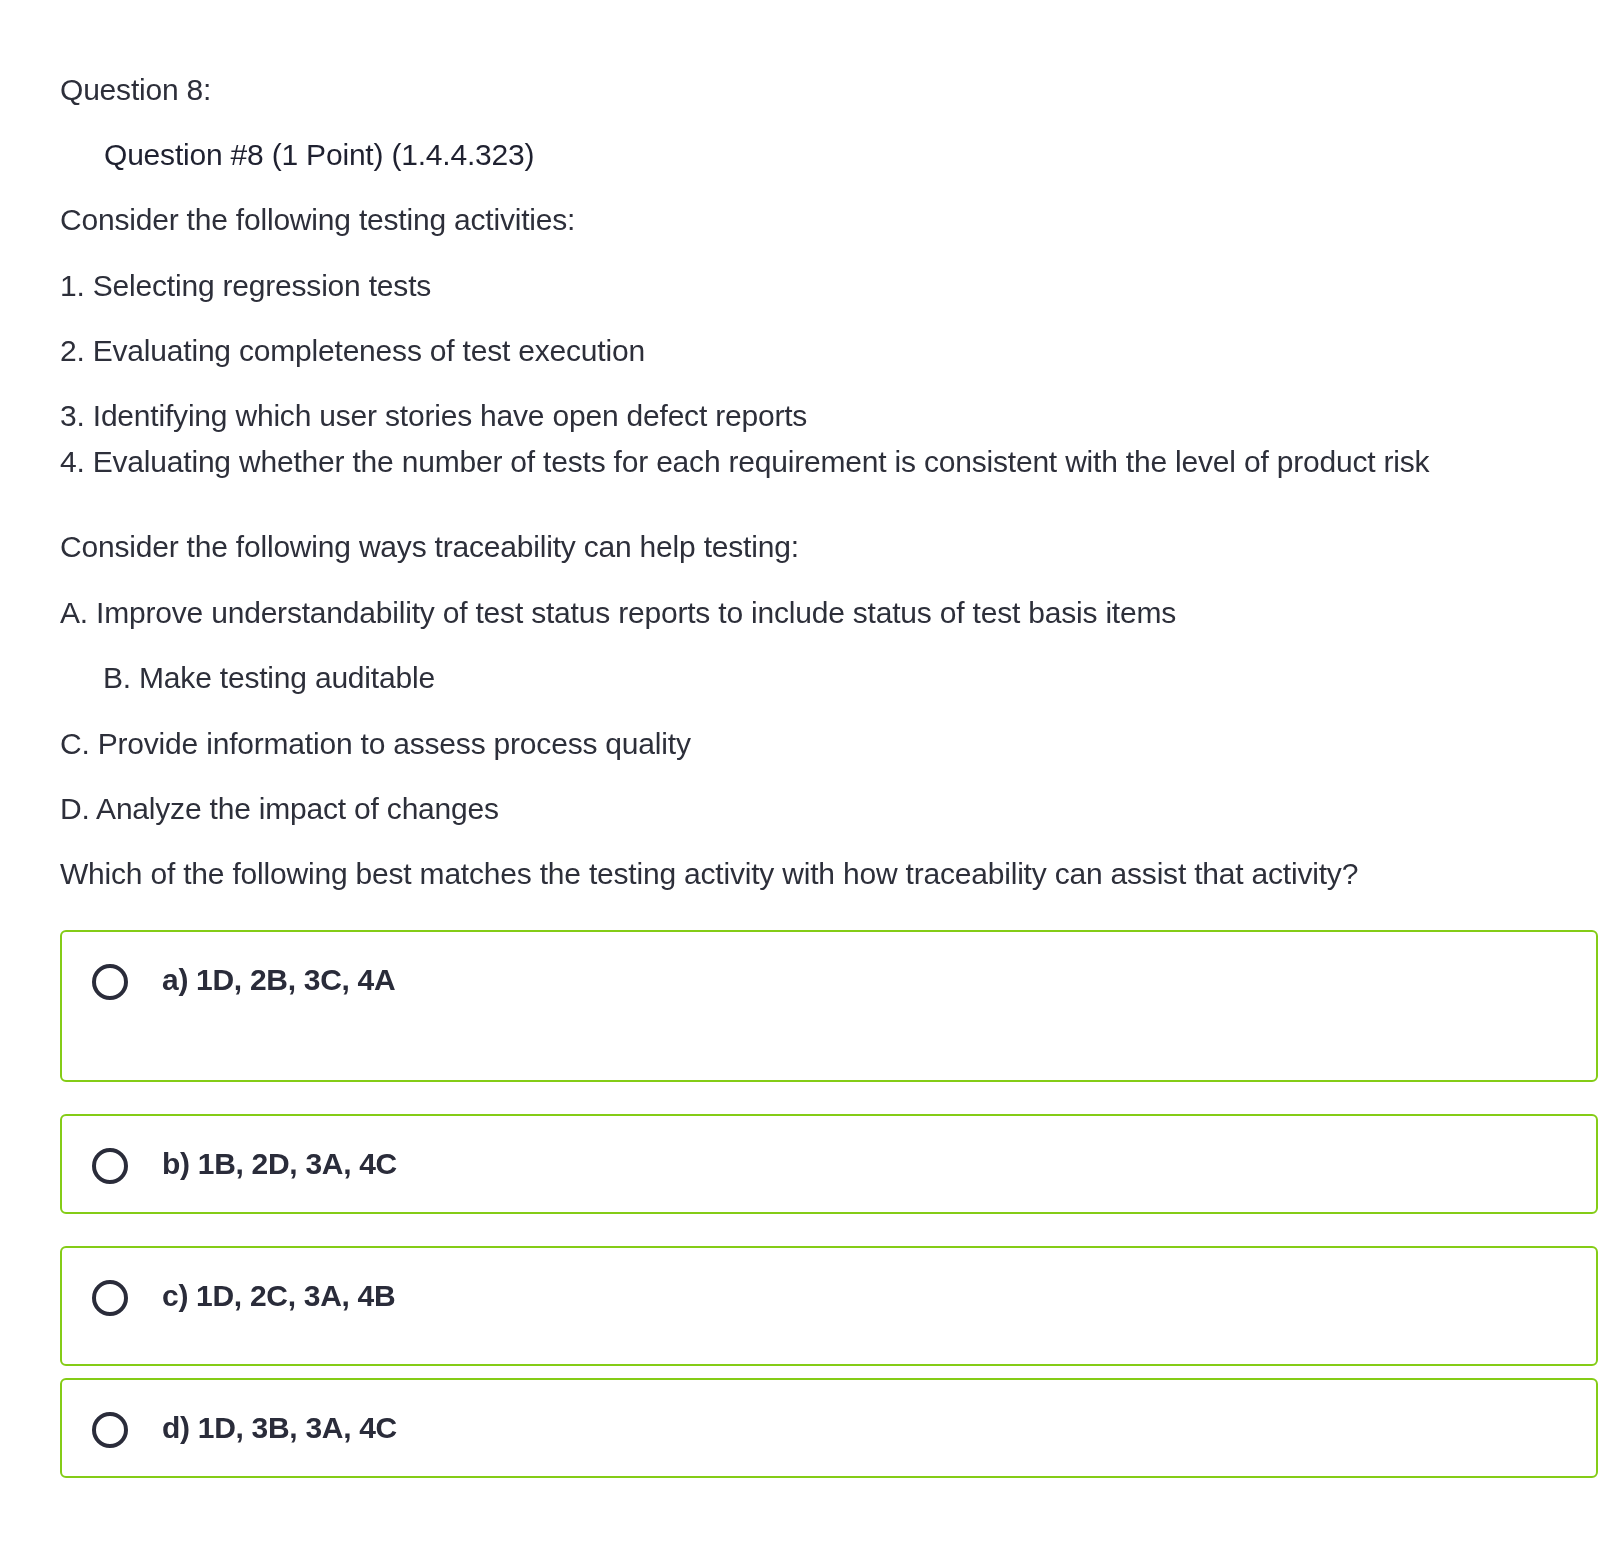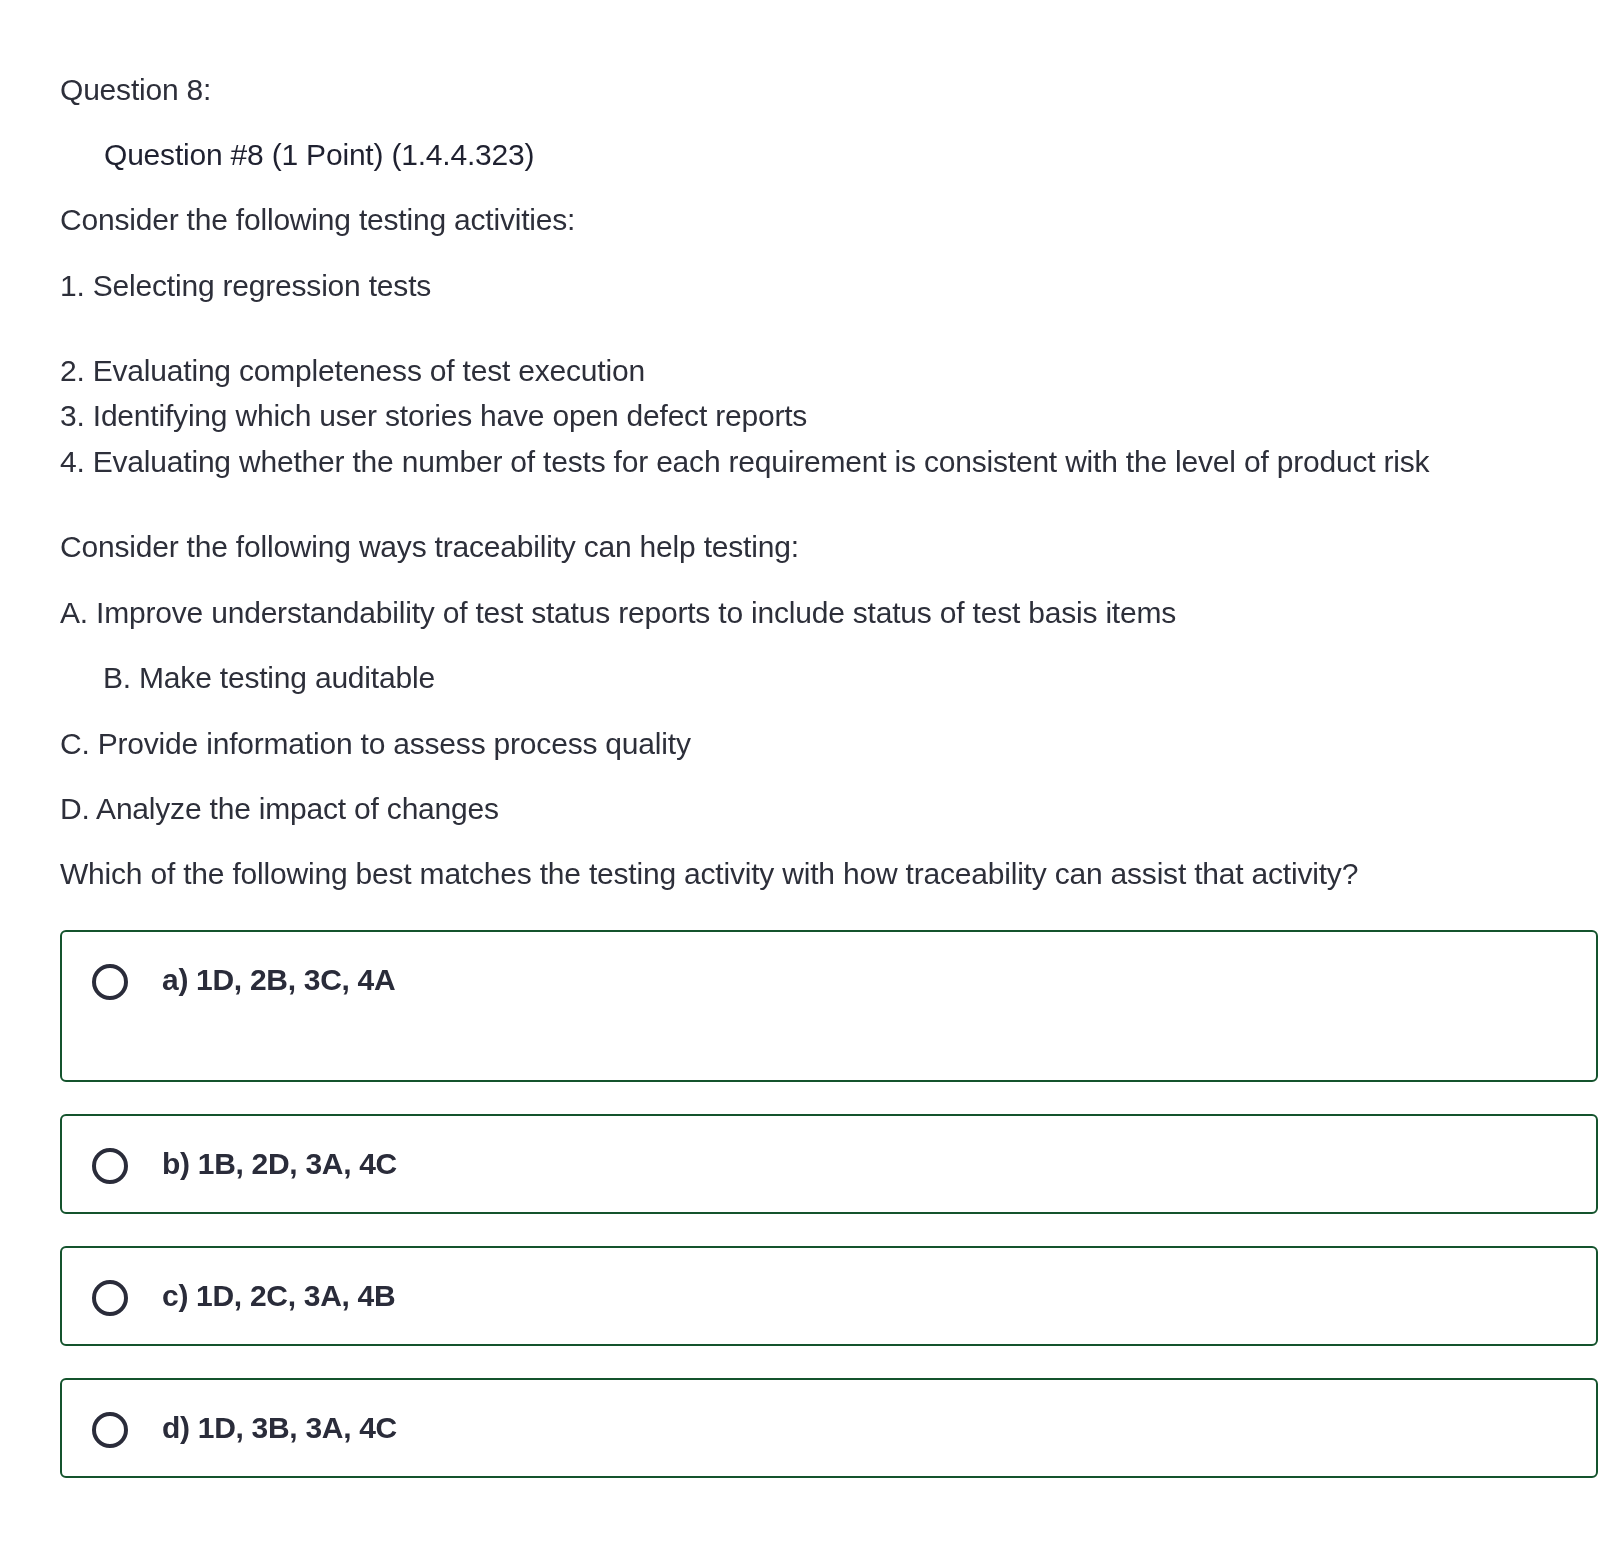--- a/index.html
+++ b/index.html
@@ -10,21 +10,21 @@
   }
   .content { position: absolute; left: 60px; top: 0; width: 1540px; }
   .line {
     position: absolute; left: 0; white-space: nowrap;
     font-size: 30px; line-height: 36px; color: #2d2f3a;
     letter-spacing: -0.2px;
   }
   .line.heading { color: #1f2130; font-weight: normal; }
   .option {
     position: absolute; left: 0; width: 1538px;
-    border: 2px solid #14532d; border-radius: 6px; box-sizing: border-box;
+    border: 2px solid #84cc16; border-radius: 6px; box-sizing: border-box;
     background: #fff; cursor: pointer;
   }
   .radio {
     position: absolute; left: 30px; top: 32px; width: 36px; height: 36px;
     box-sizing: border-box; border: 4px solid #2a2c3a; border-radius: 50%;
     background: #fff;
   }
   .opt-label {
     position: absolute; left: 100px; top: 30px;
     font-size: 30px; line-height: 36px; font-weight: bold; color: #2a2c3a;
@@ -33,21 +33,21 @@
 </style>
 </head>
 <body>
 
 <div class="content">
   <div class="line" style="top:72px;text-align:right;">Question 8:</div>
   <div class="line heading" style="top:137px;margin-left:44px;">Question #8 (1 Point) (1.4.4.323)</div>
   <div class="line" style="top:202px;">Consider the following testing activities:</div>
 
   <div class="line" style="top:268px;">1. Selecting regression tests</div>
-  <div class="line" style="top:333px;margin-top:20px;">2. Evaluating completeness of test execution</div>
+  <div class="line" style="top:333px;">2. Evaluating completeness of test execution</div>
   <div class="line" style="top:398px;">3. Identifying which user stories have open defect reports</div>
   <div class="line" style="top:444px;">4. Evaluating whether the number of tests for each requirement is consistent with the level of product risk</div>
 
   <div class="line" style="top:529px;">Consider the following ways traceability can help testing:</div>
 
   <div class="line" style="top:595px;">A. Improve understandability of test status reports to include status of test basis items</div>
   <div class="line" style="top:660px;margin-left:43px;">B. Make testing auditable</div>
   <div class="line" style="top:726px;">C. Provide information to assess process quality</div>
   <div class="line" style="top:791px;">D. Analyze the impact of changes</div>
 
@@ -56,21 +56,21 @@
   <div class="option" style="top:930px; height:152px;">
     <div class="radio"></div>
     <div class="opt-label">a) 1D, 2B, 3C, 4A</div>
   </div>
 
   <div class="option" style="top:1114px; height:100px;">
     <div class="radio"></div>
     <div class="opt-label">b) 1B, 2D, 3A, 4C</div>
   </div>
 
-  <div class="option" style="top:1246px; height:100px;">
+  <div class="option" style="top:1246px; height:120px;">
     <div class="radio"></div>
     <div class="opt-label">c) 1D, 2C, 3A, 4B</div>
   </div>
 
   <div class="option" style="top:1378px; height:100px;">
     <div class="radio"></div>
     <div class="opt-label">d) 1D, 3B, 3A, 4C</div>
   </div>
 </div>
 

